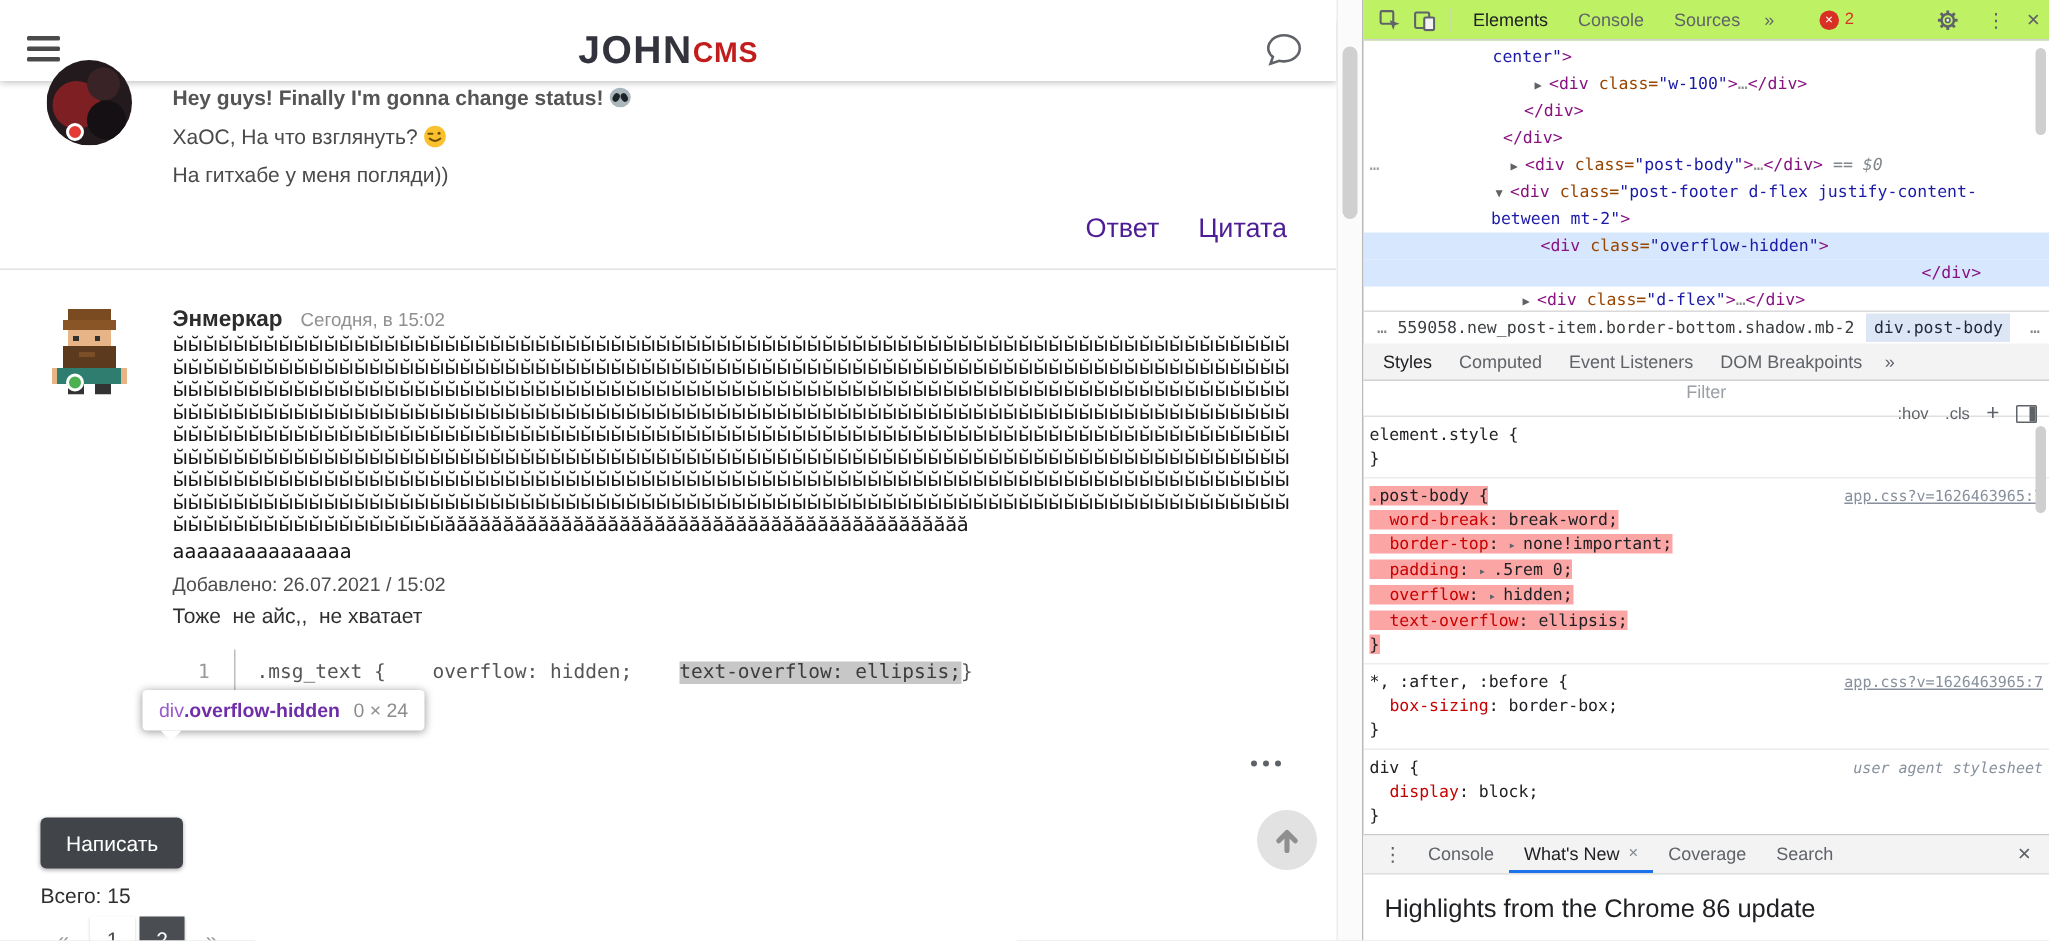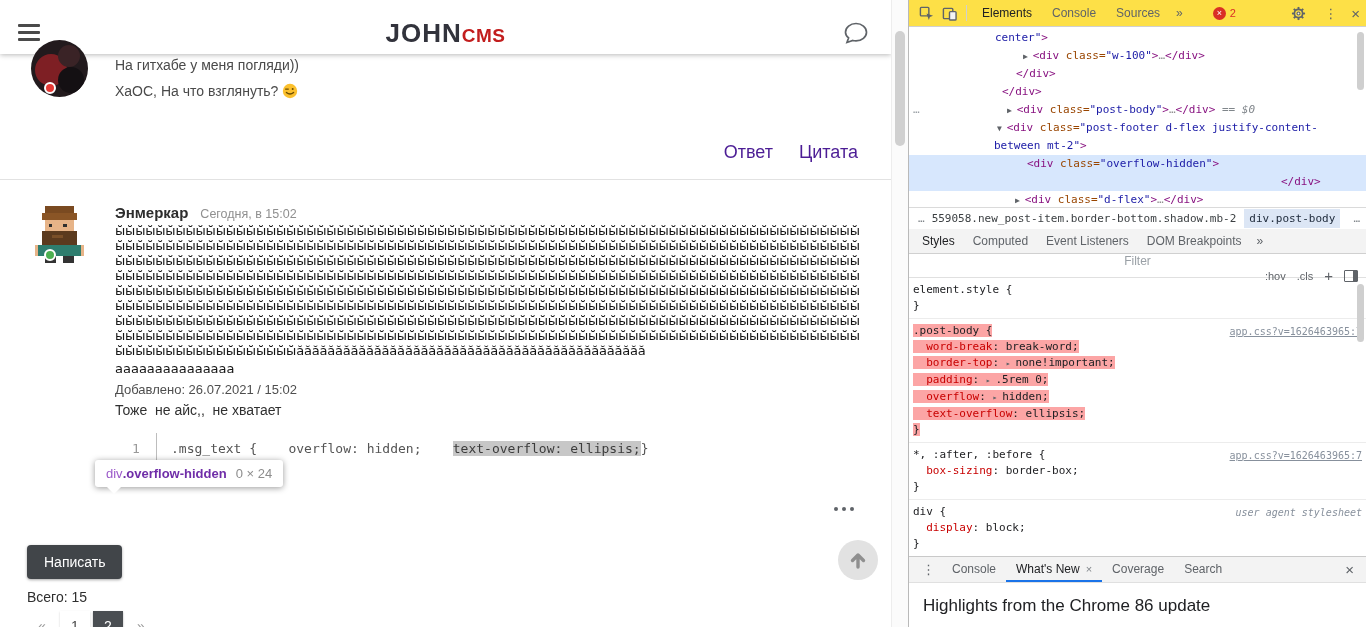--- a/index.html
+++ b/index.html
@@ -47,21 +47,21 @@
   .pager{position:absolute;left:27px;top:599px;display:flex;gap:3px;}
   .pg{width:30px;height:30px;display:flex;align-items:center;justify-content:center;font-size:14px;}
   .pg-nav{color:#9a9a9a;}
   .pg-plain{background:#fff;color:#4a4a4a;box-shadow:0 1px 2px rgba(0,0,0,.18);}
   .pg-active{background:#4a4e52;color:#fff;box-shadow:0 1px 2px rgba(0,0,0,.3);}
   .scrolltop{position:absolute;left:838px;top:528px;width:40px;height:40px;border-radius:50%;background:#e2e2e2;display:flex;align-items:center;justify-content:center;}
   .page-scrollbar{position:absolute;left:891px;top:0;width:17px;height:627px;background:#fbfbfb;border-left:1px solid #ededed;}
   .page-thumb{position:absolute;left:3px;top:31px;width:10px;height:115px;background:#d0d0d0;border-radius:5px;}
   
   .devtools{position:absolute;left:908px;top:0;width:458px;height:627px;background:#fff;border-left:1px solid #b9b9b9;box-sizing:border-box;font-size:12px;color:#5f6368;}
-  .dt-toolbar{position:absolute;top:0;left:0;right:0;height:27px;background:#fde047;border-bottom:1px solid #d0d0d0;display:flex;align-items:center;padding:0 6px;box-sizing:border-box;}
+  .dt-toolbar{position:absolute;top:0;left:0;right:0;height:27px;background:#bef264;border-bottom:1px solid #d0d0d0;display:flex;align-items:center;padding:0 6px;box-sizing:border-box;}
   .dt-iconbtn{display:flex;align-items:center;padding:0 4px;}
   .dt-sep{width:1px;height:16px;background:#d0d0d0;margin:0 5px;}
   .dt-tab{padding:0 10px;line-height:27px;color:#5f6368;}
   .dt-tab.active{color:#202124;}
   .dt-more{padding:0 6px;color:#5f6368;}
   .err-badge{display:flex;align-items:center;gap:4px;margin-left:24px;color:#d93025;font-size:11px;}
   .err-ico{width:13px;height:13px;border-radius:50%;background:#d93025;color:#fff;font-size:9px;line-height:13px;text-align:center;display:inline-block;}
   .dt-right{margin-left:auto;display:flex;align-items:center;gap:14px;}
   .dots-v{font-size:13px;color:#5f6368;}
   .close-x{font-size:15px;color:#5f6368;}
@@ -140,31 +140,40 @@
       <svg width="57" height="57" viewBox="0 0 57 57">
           <rect width="57" height="57" fill="#221a1d"></rect>
           <circle cx="20" cy="30" r="16" fill="#7e1f24"></circle>
           <circle cx="38" cy="16" r="11" fill="#3a2326"></circle>
           <circle cx="40" cy="40" r="13" fill="#141013"></circle>
         </svg>
     </div>
     <span class="status-dot dot-red"></span>
 
     <div class="post1-text">
-      <div class="p1-line">
-        <span>На гитхабе у меня погляди))</span>
+      <div class="p1-line p1-bold">
+        <span>Hey guys! Finally I'm gonna change status!</span>
+        <svg width="15" height="16" viewBox="0 0 15 16">
+            <ellipse cx="7.5" cy="7" rx="7" ry="6.5" fill="#aab6bc"></ellipse>
+            <path d="M1.5 9 Q7.5 16.5 13.5 9 Z" fill="#aab6bc"></path>
+            <ellipse cx="4.8" cy="7" rx="2.2" ry="3" transform="rotate(28 4.8 7)" fill="#1d2428"></ellipse>
+            <ellipse cx="10.2" cy="7" rx="2.2" ry="3" transform="rotate(-28 10.2 7)" fill="#1d2428"></ellipse>
+          </svg>
       </div>
       <div class="p1-line">
         <span>ХаОС, На что взглянуть?</span>
         <svg width="16" height="16" viewBox="0 0 16 16">
             <circle cx="8" cy="8" r="7.2" fill="#fbc02d"></circle>
             <path d="M3.6 6.1 L6.3 6.1" stroke="#6d4c00" stroke-width="1.3" stroke-linecap="round"></path>
             <circle cx="10.7" cy="5.9" r="1" fill="#6d4c00"></circle>
             <path d="M4.4 9.4 Q8 12.6 11.6 9.4" fill="none" stroke="#6d4c00" stroke-width="1.3" stroke-linecap="round"></path>
           </svg>
+      </div>
+      <div class="p1-line">
+        <span>На гитхабе у меня погляди))</span>
       </div>
     </div>
 
     <div class="reply-row">
       <span>Ответ</span>
       <span>Цитата</span>
     </div>
 
     <div class="divider"></div>
 

